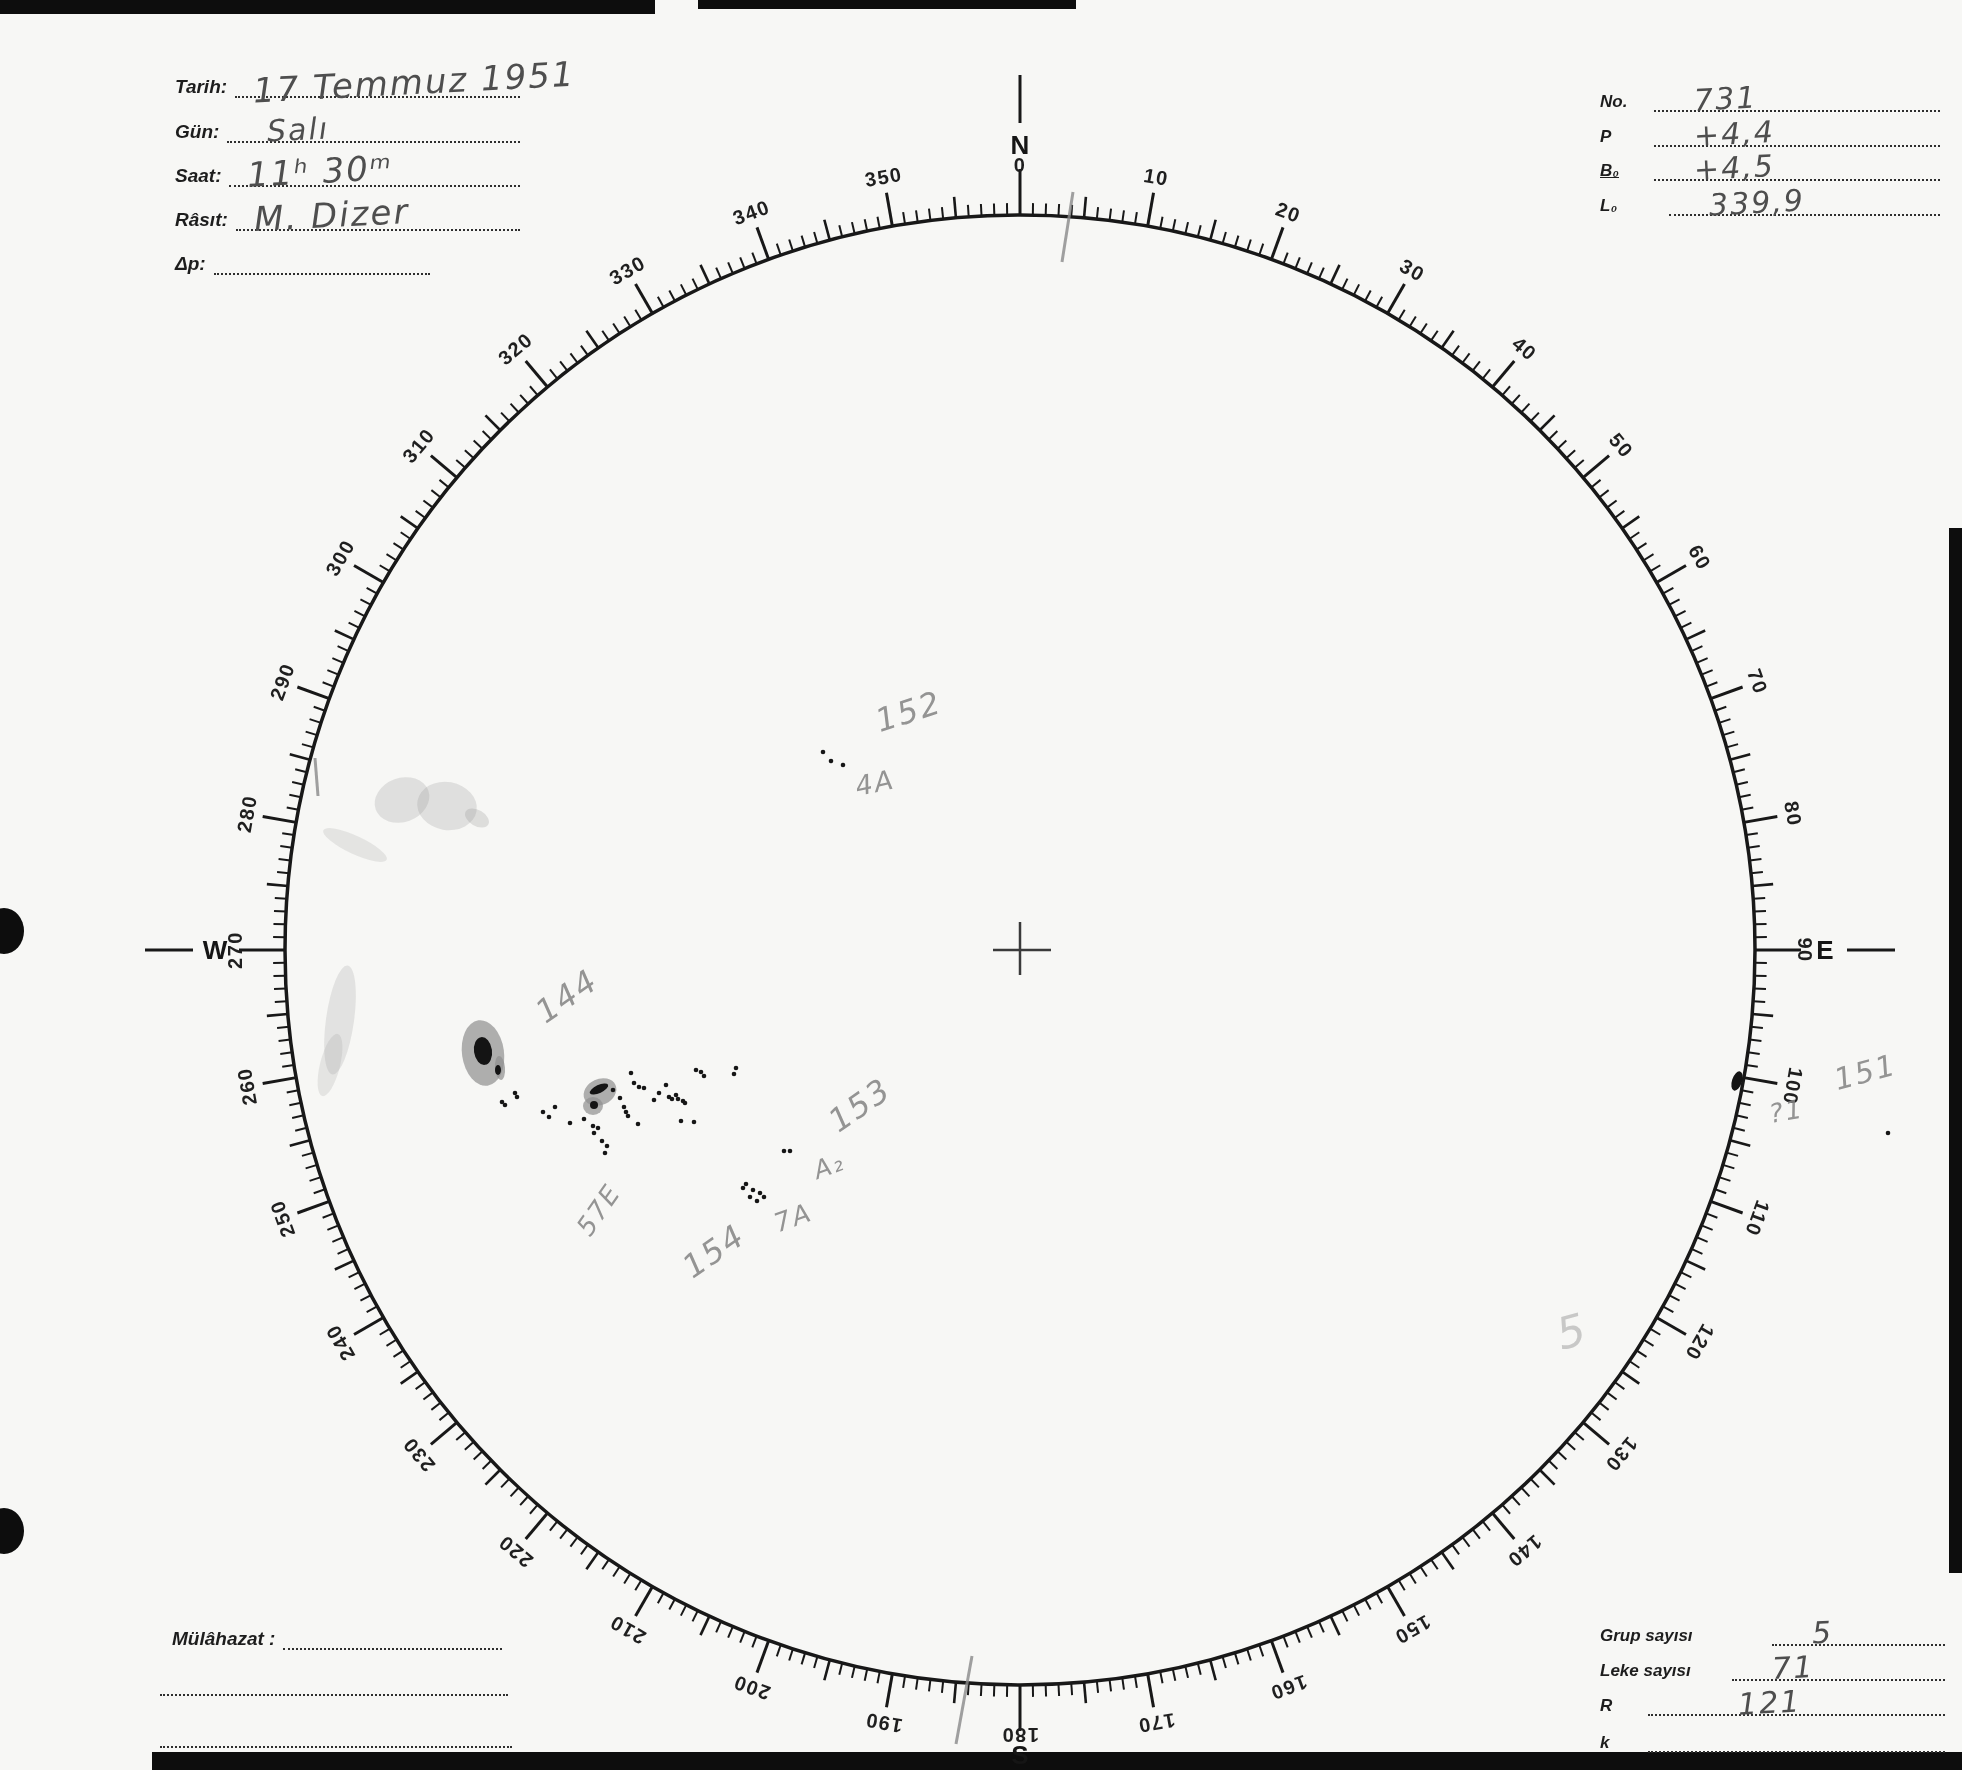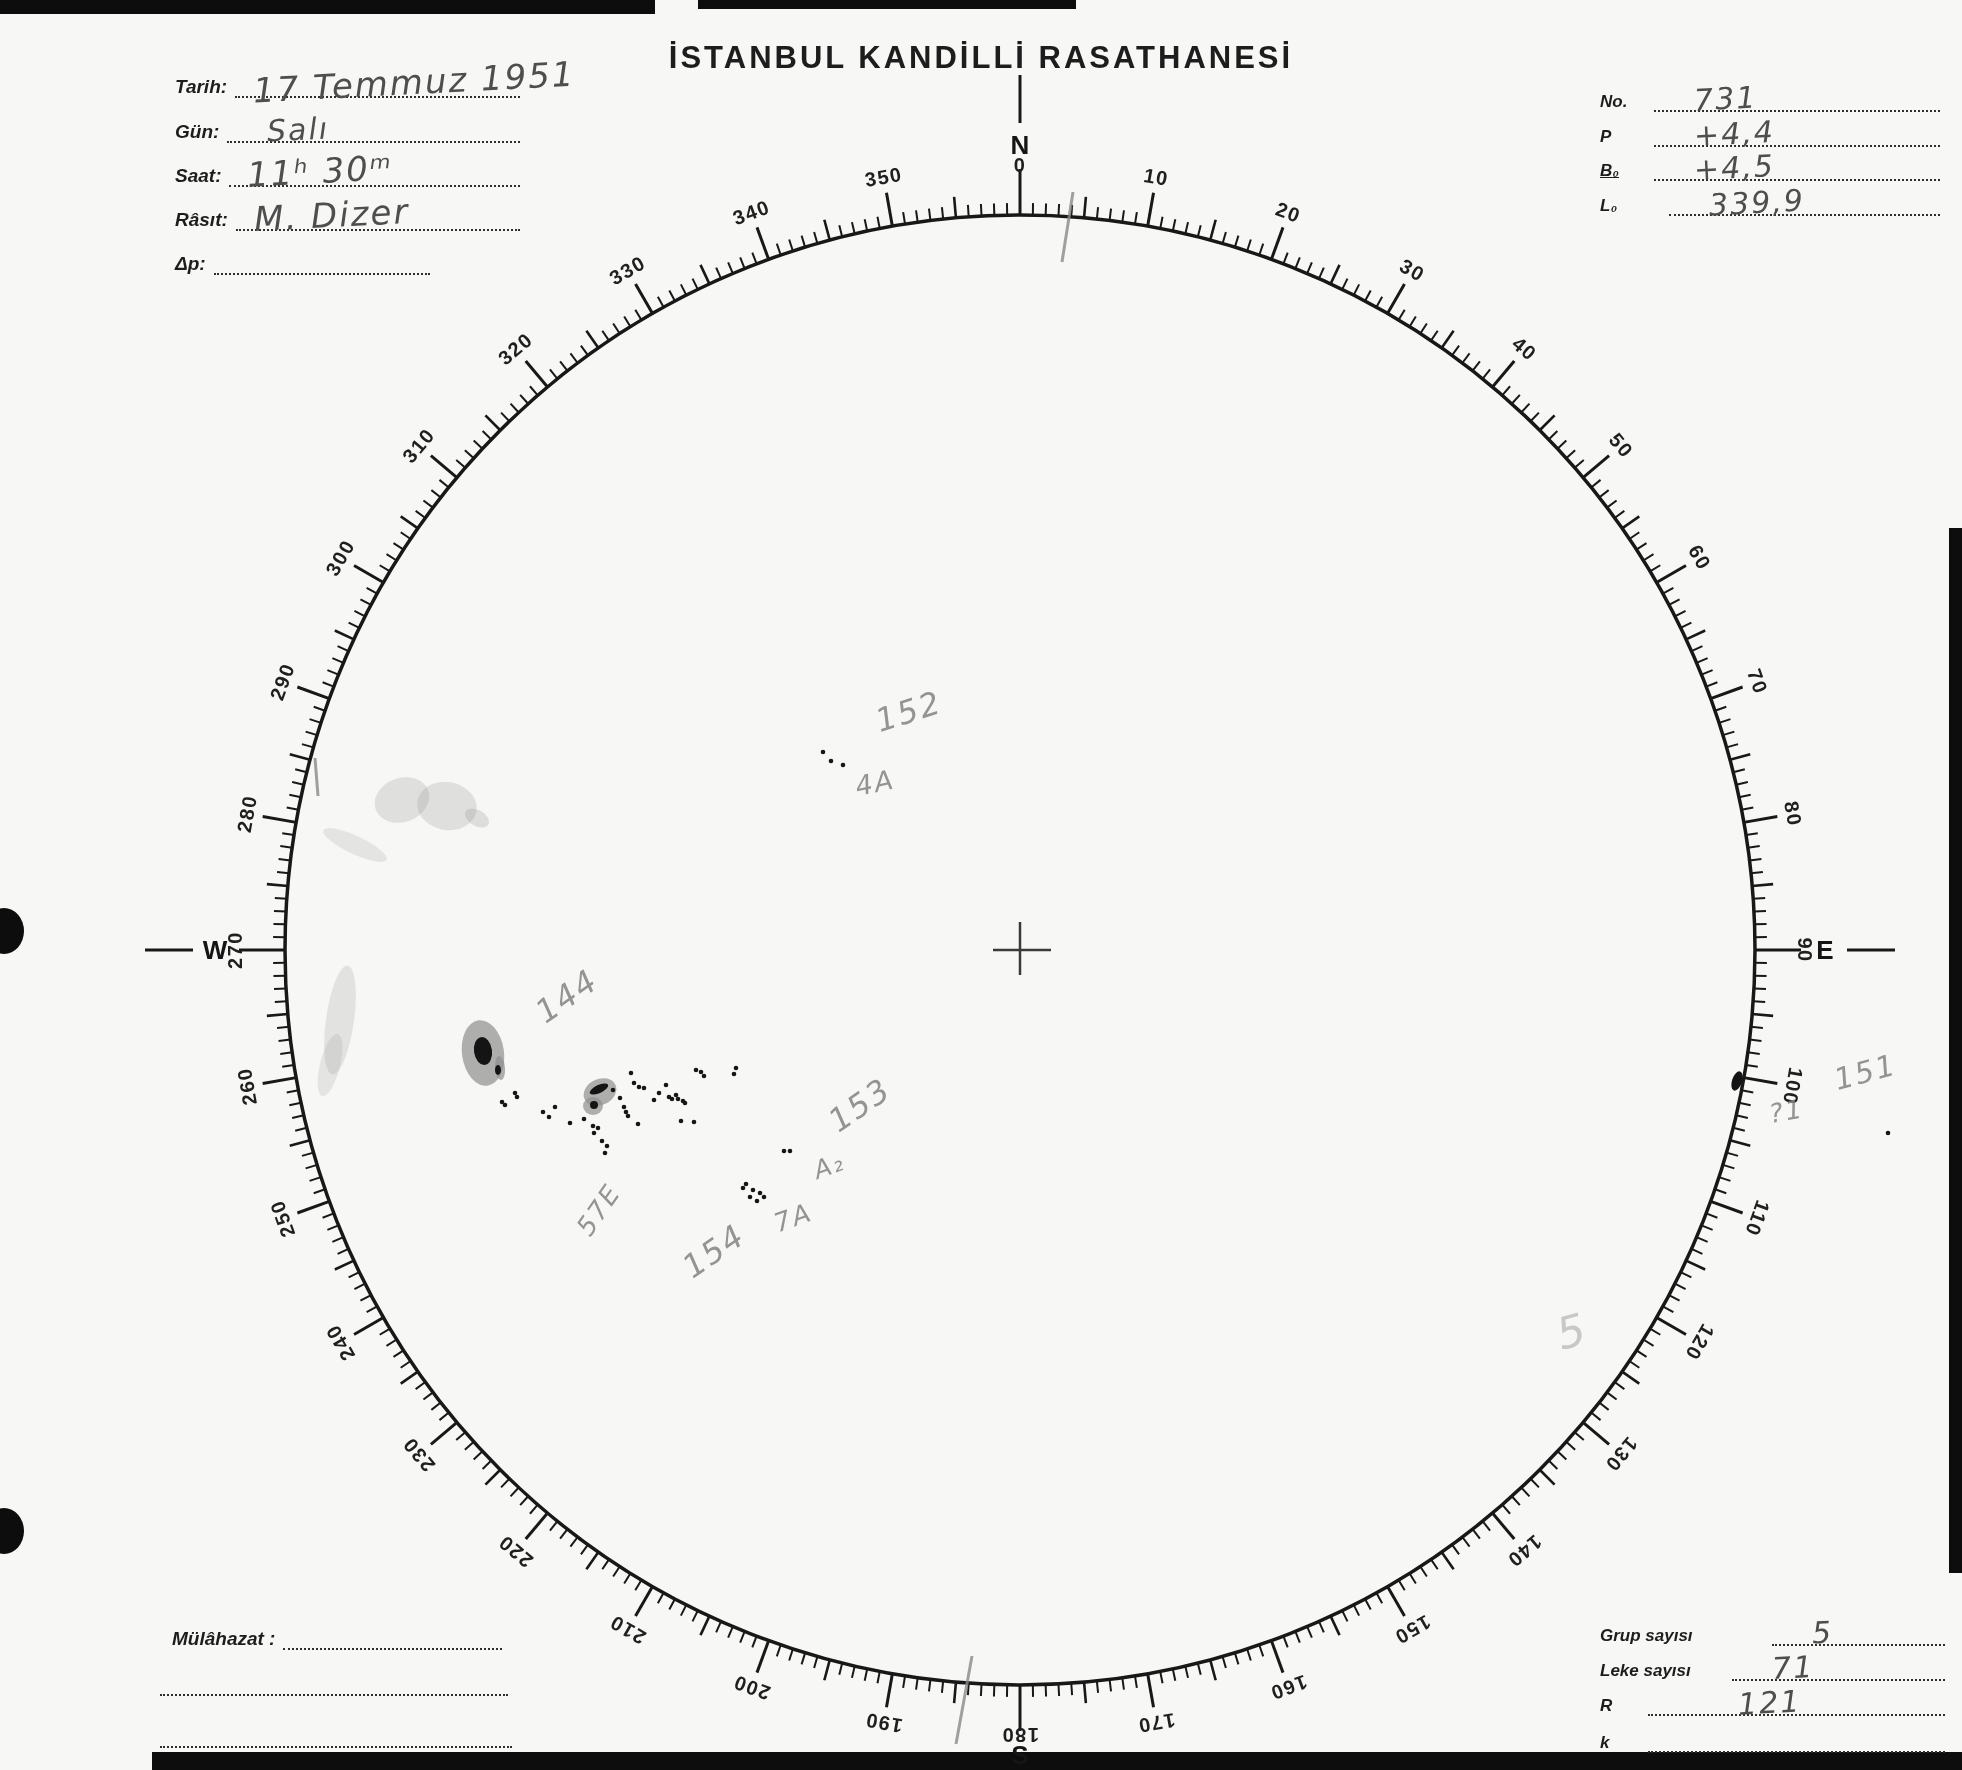--- a/index.html
+++ b/index.html
@@ -29,21 +29,20 @@
 
 <div class="page">
 
   <div class="artifact" style="left:0;top:0;width:655px;height:14px;"></div>
   <div class="artifact" style="left:698px;top:0;width:378px;height:9px;"></div>
   <div class="artifact" style="left:1949px;top:528px;width:13px;height:1045px;"></div>
   <div class="artifact" style="left:152px;top:1752px;width:1810px;height:18px;"></div>
   <div class="punch" style="top:908px;"></div>
   <div class="punch" style="top:1508px;"></div>
 
-  <div class="title">İSTANBUL KANDİLLİ RASATHANESİ</div>
 
   <div class="frow" style="left:175px;top:76px;width:345px;">
     <span class="flabel">Tarih:</span>
     <span class="fline">
       <span class="hw big">17 Temmuz 1951</span>
     </span>
   </div>
   <div class="frow" style="left:175px;top:121px;width:345px;align-items:flex-end;">
     <span class="flabel">Gün:</span>
     <span class="fline">

